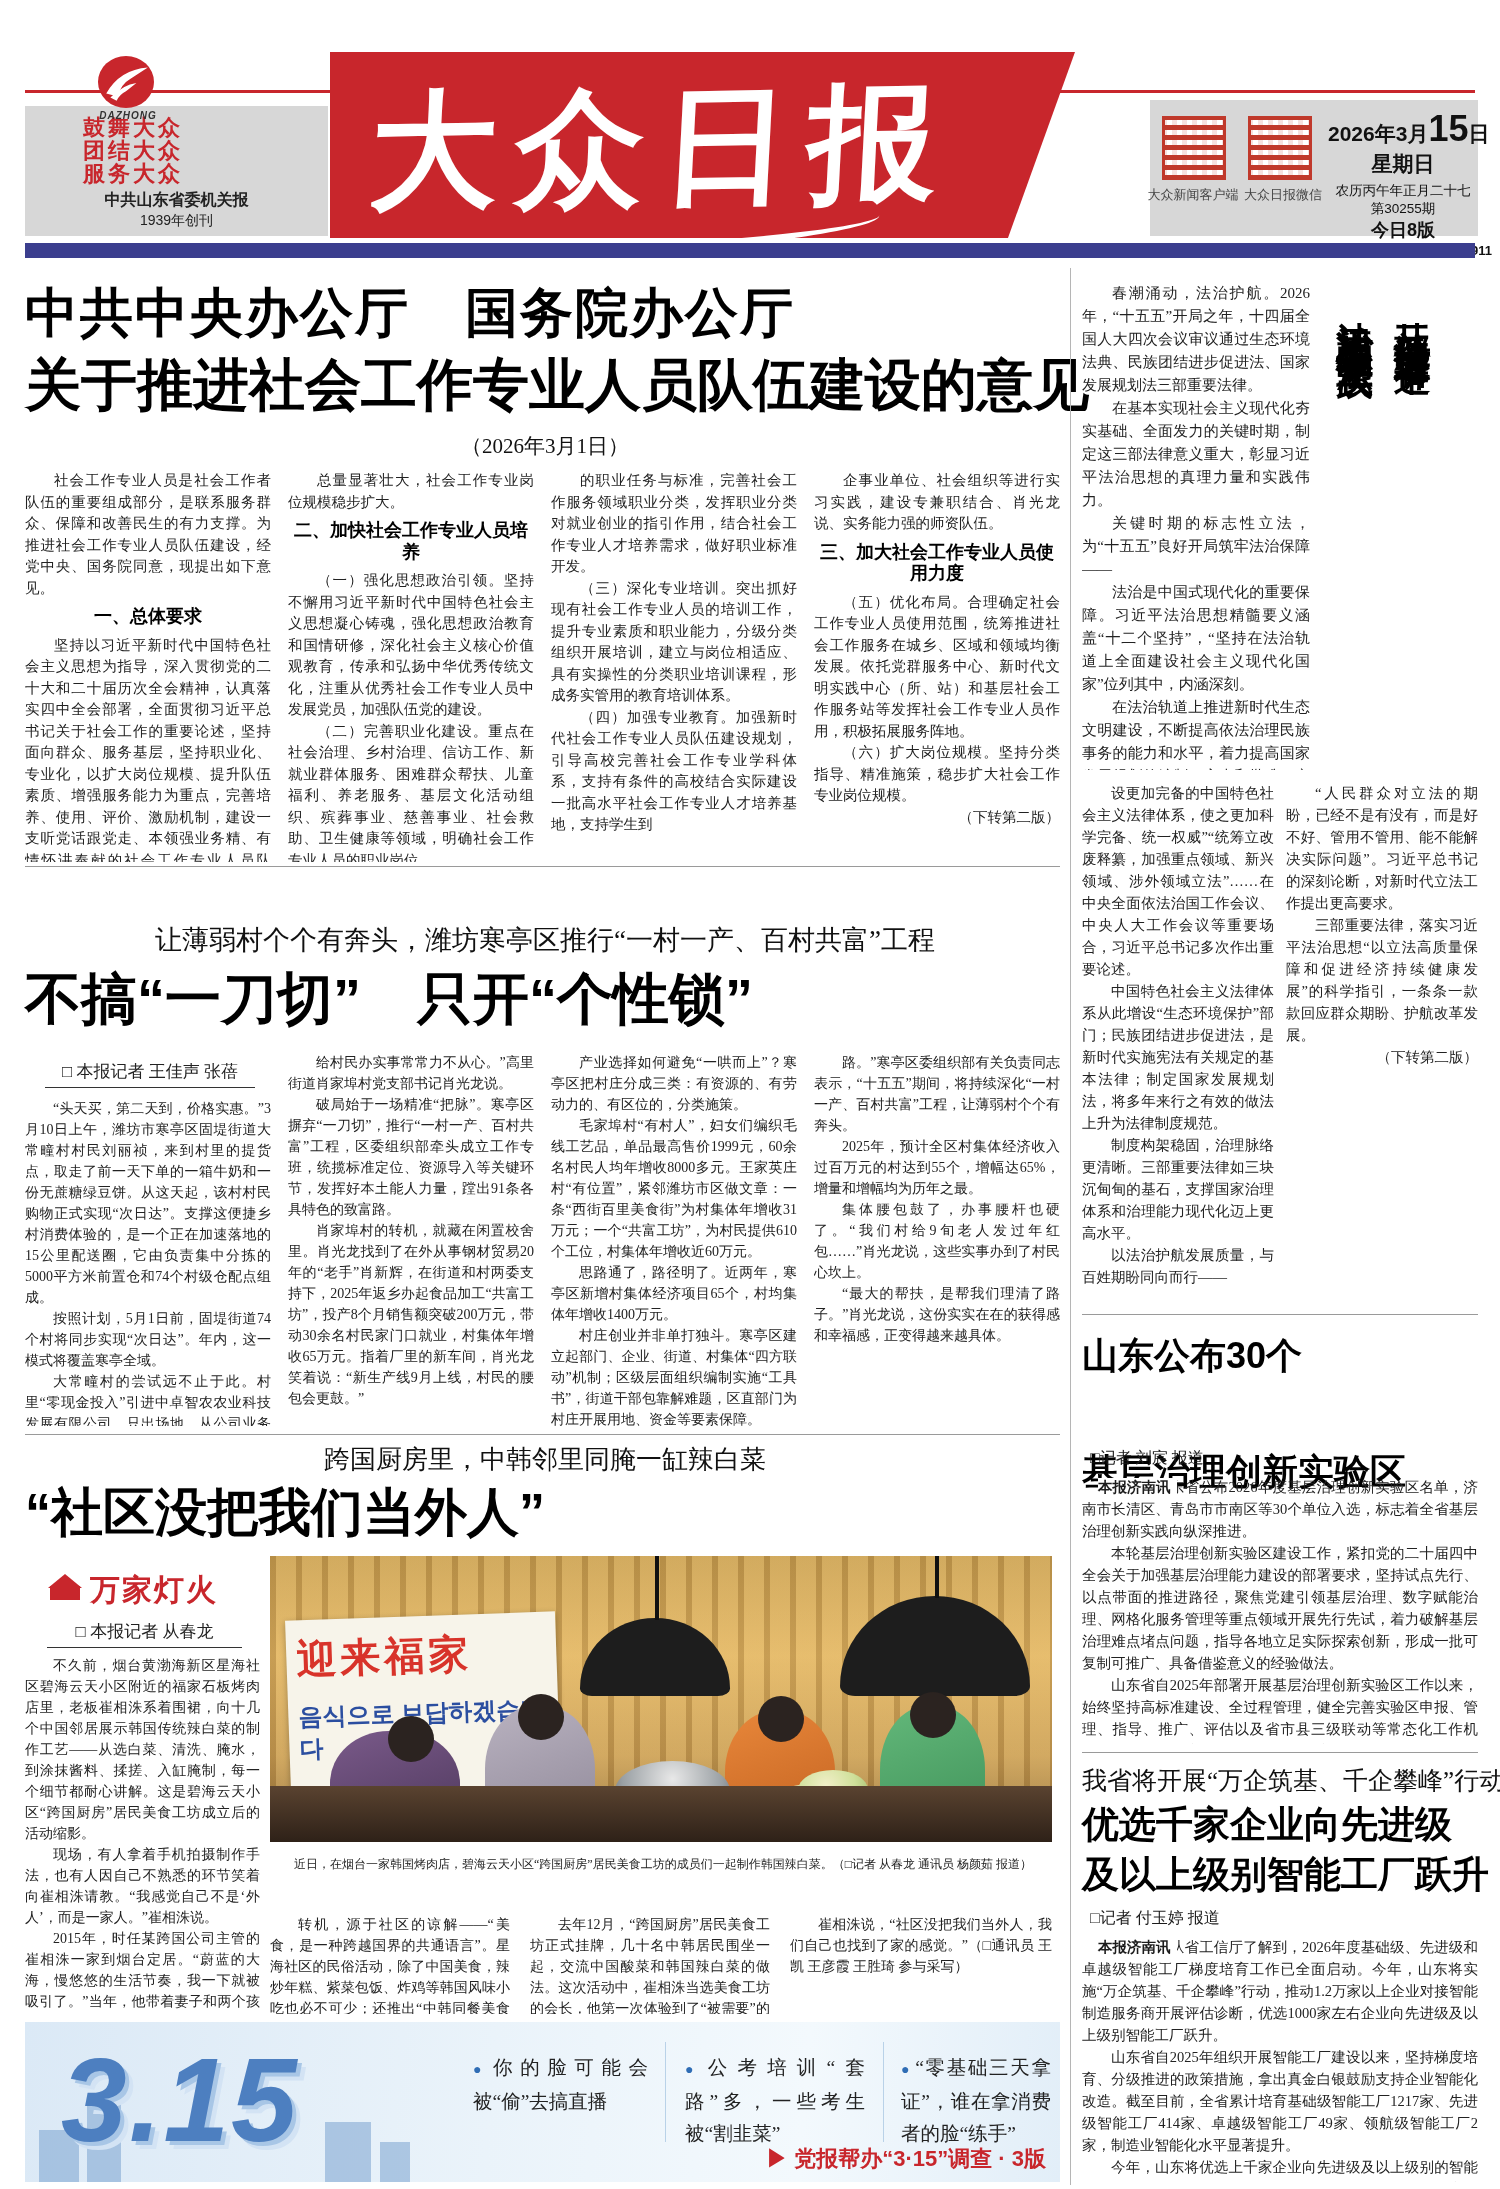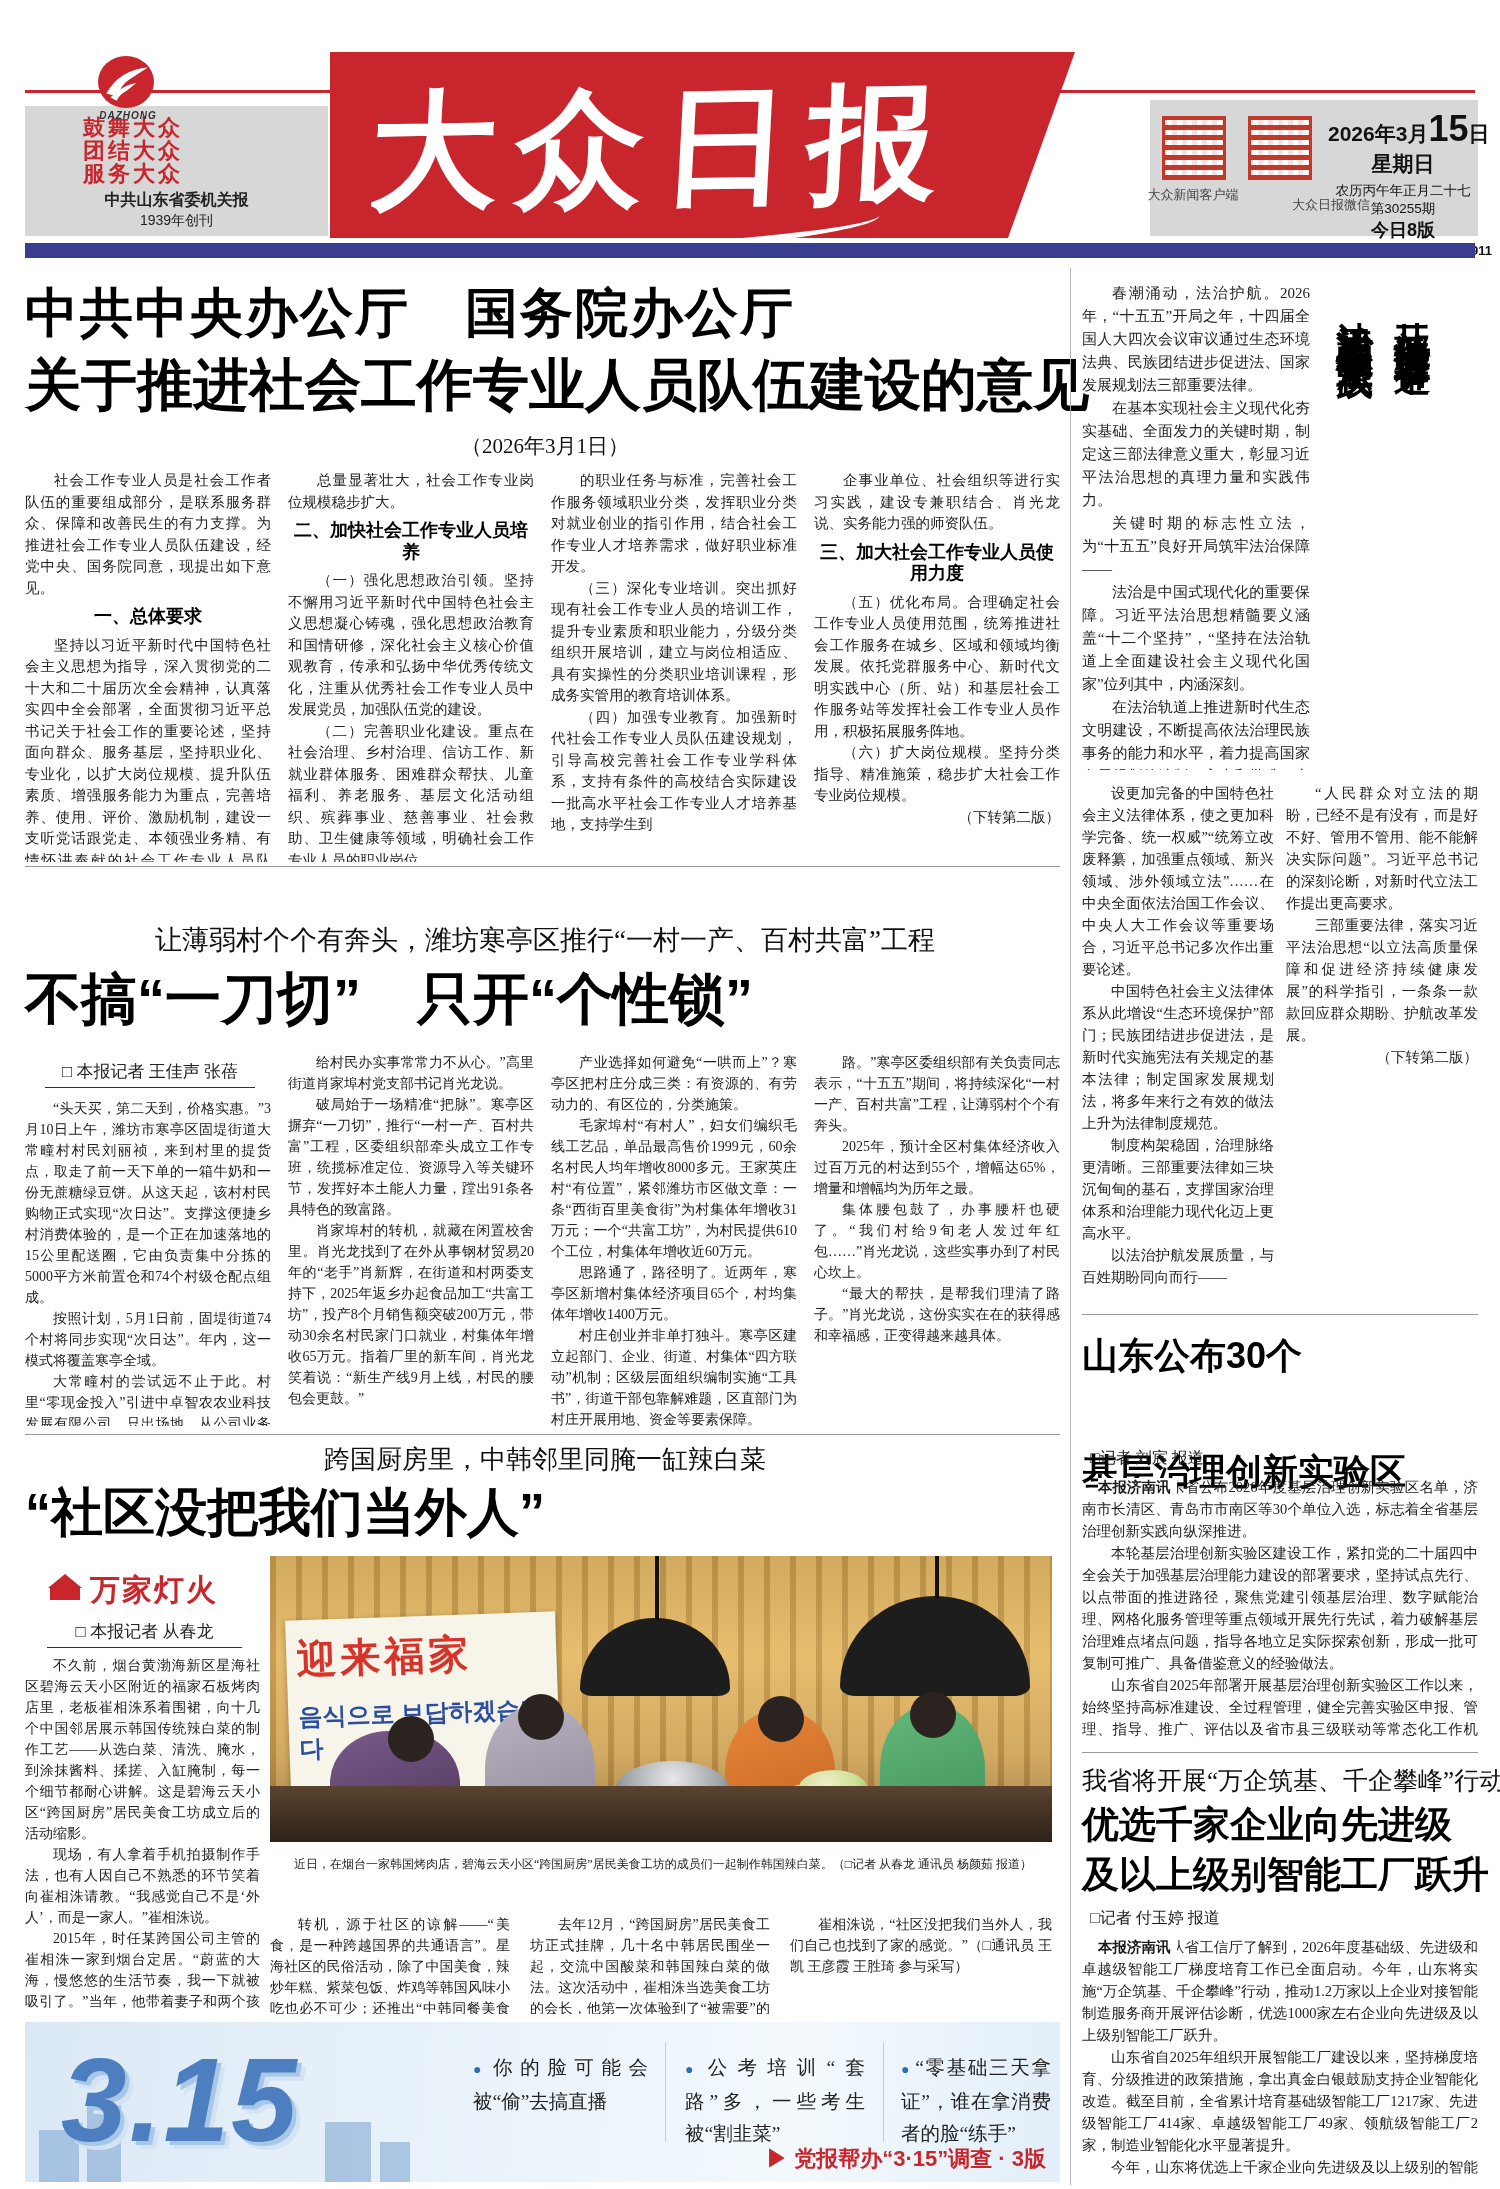--- a/index.html
+++ b/index.html
@@ -96,21 +96,21 @@
 
   <div class="nameplate" style="left:330px;top:52px;width:745px;height:186px;">
     <div class="title">大众日报</div>
     <div class="swoosh"></div>
   </div>
 
   <div class="graybox" style="left:1150px;top:100px;width:328px;height:136px;">
     <div class="qr" style="left:12px;top:16px;"></div>
     <div class="qr" style="left:98px;top:16px;"></div>
     <div class="qr-label" style="left:-12px;top:86px;">大众新闻客户端</div>
-    <div class="qr-label" style="left:78px;top:96px;padding-left:48px;">大众日报微信</div>
+    <div class="qr-label" style="left:78px;top:86px;">大众日报微信</div>
     <div class="datebox" style="left:178px;top:8px;width:150px;">
       <div style="font-size:21px;font-weight:bold;white-space:nowrap;"><span>2026年3月</span><span style="font-size:36px;">15</span><span>日</span></div>
       <div style="font-size:21px;font-weight:bold;">星期日</div>
       <div style="font-size:13.5px;margin-top:4px;">农历丙午年正月二十七</div>
       <div style="font-size:13.5px;">第30255期</div>
       <div style="font-size:18px;font-weight:bold;">今日8版</div>
       <div style="font-size:13px;font-weight:bold;white-space:nowrap;">热线电话：0531—85193911</div>
     </div>
   </div>
 

